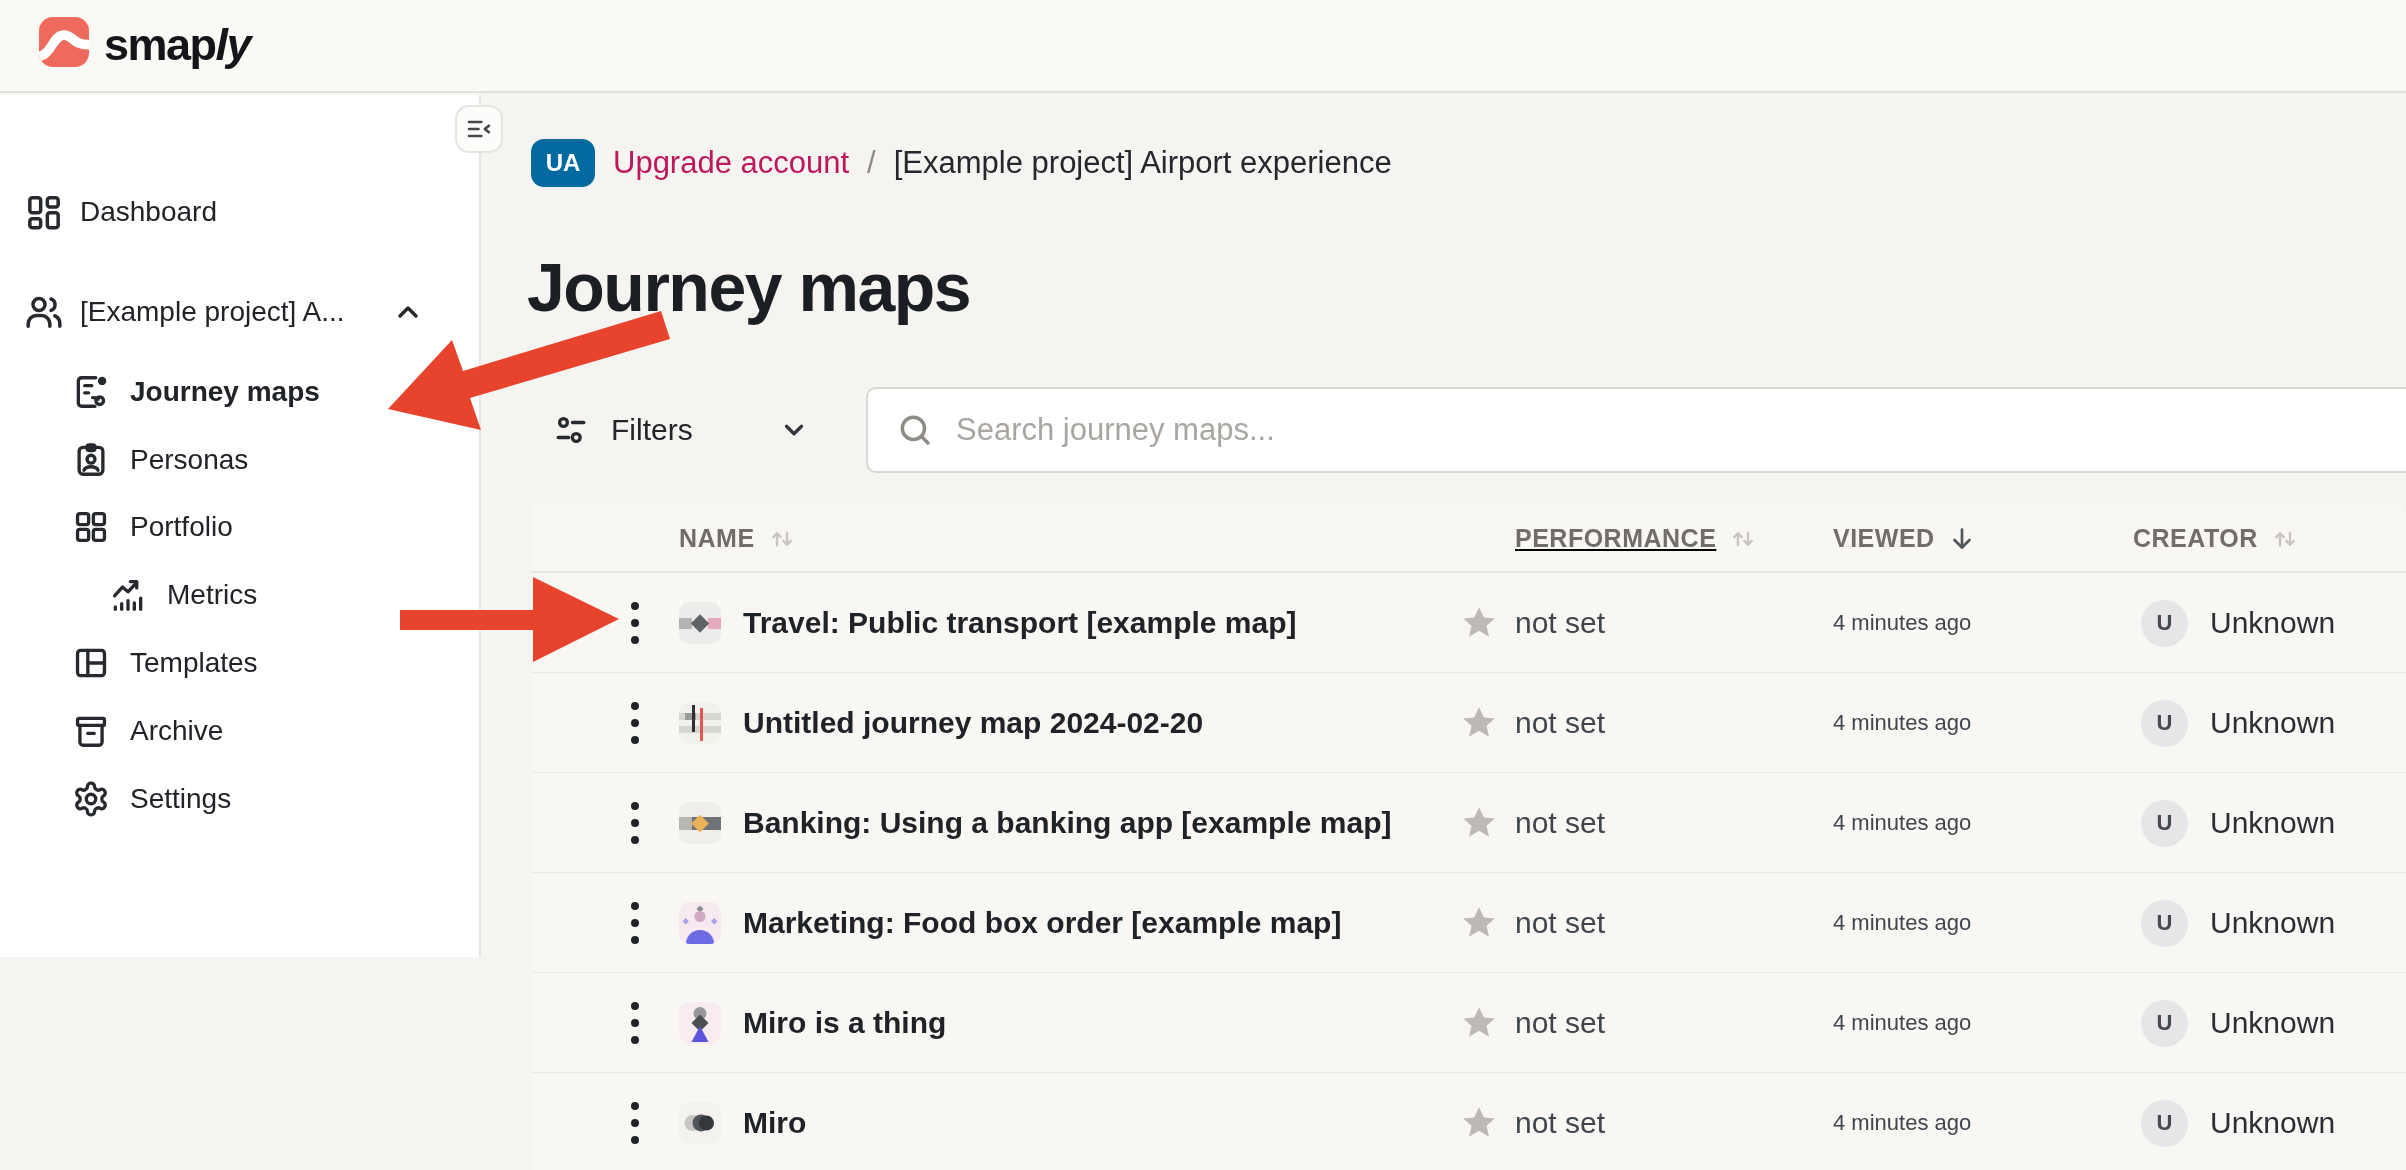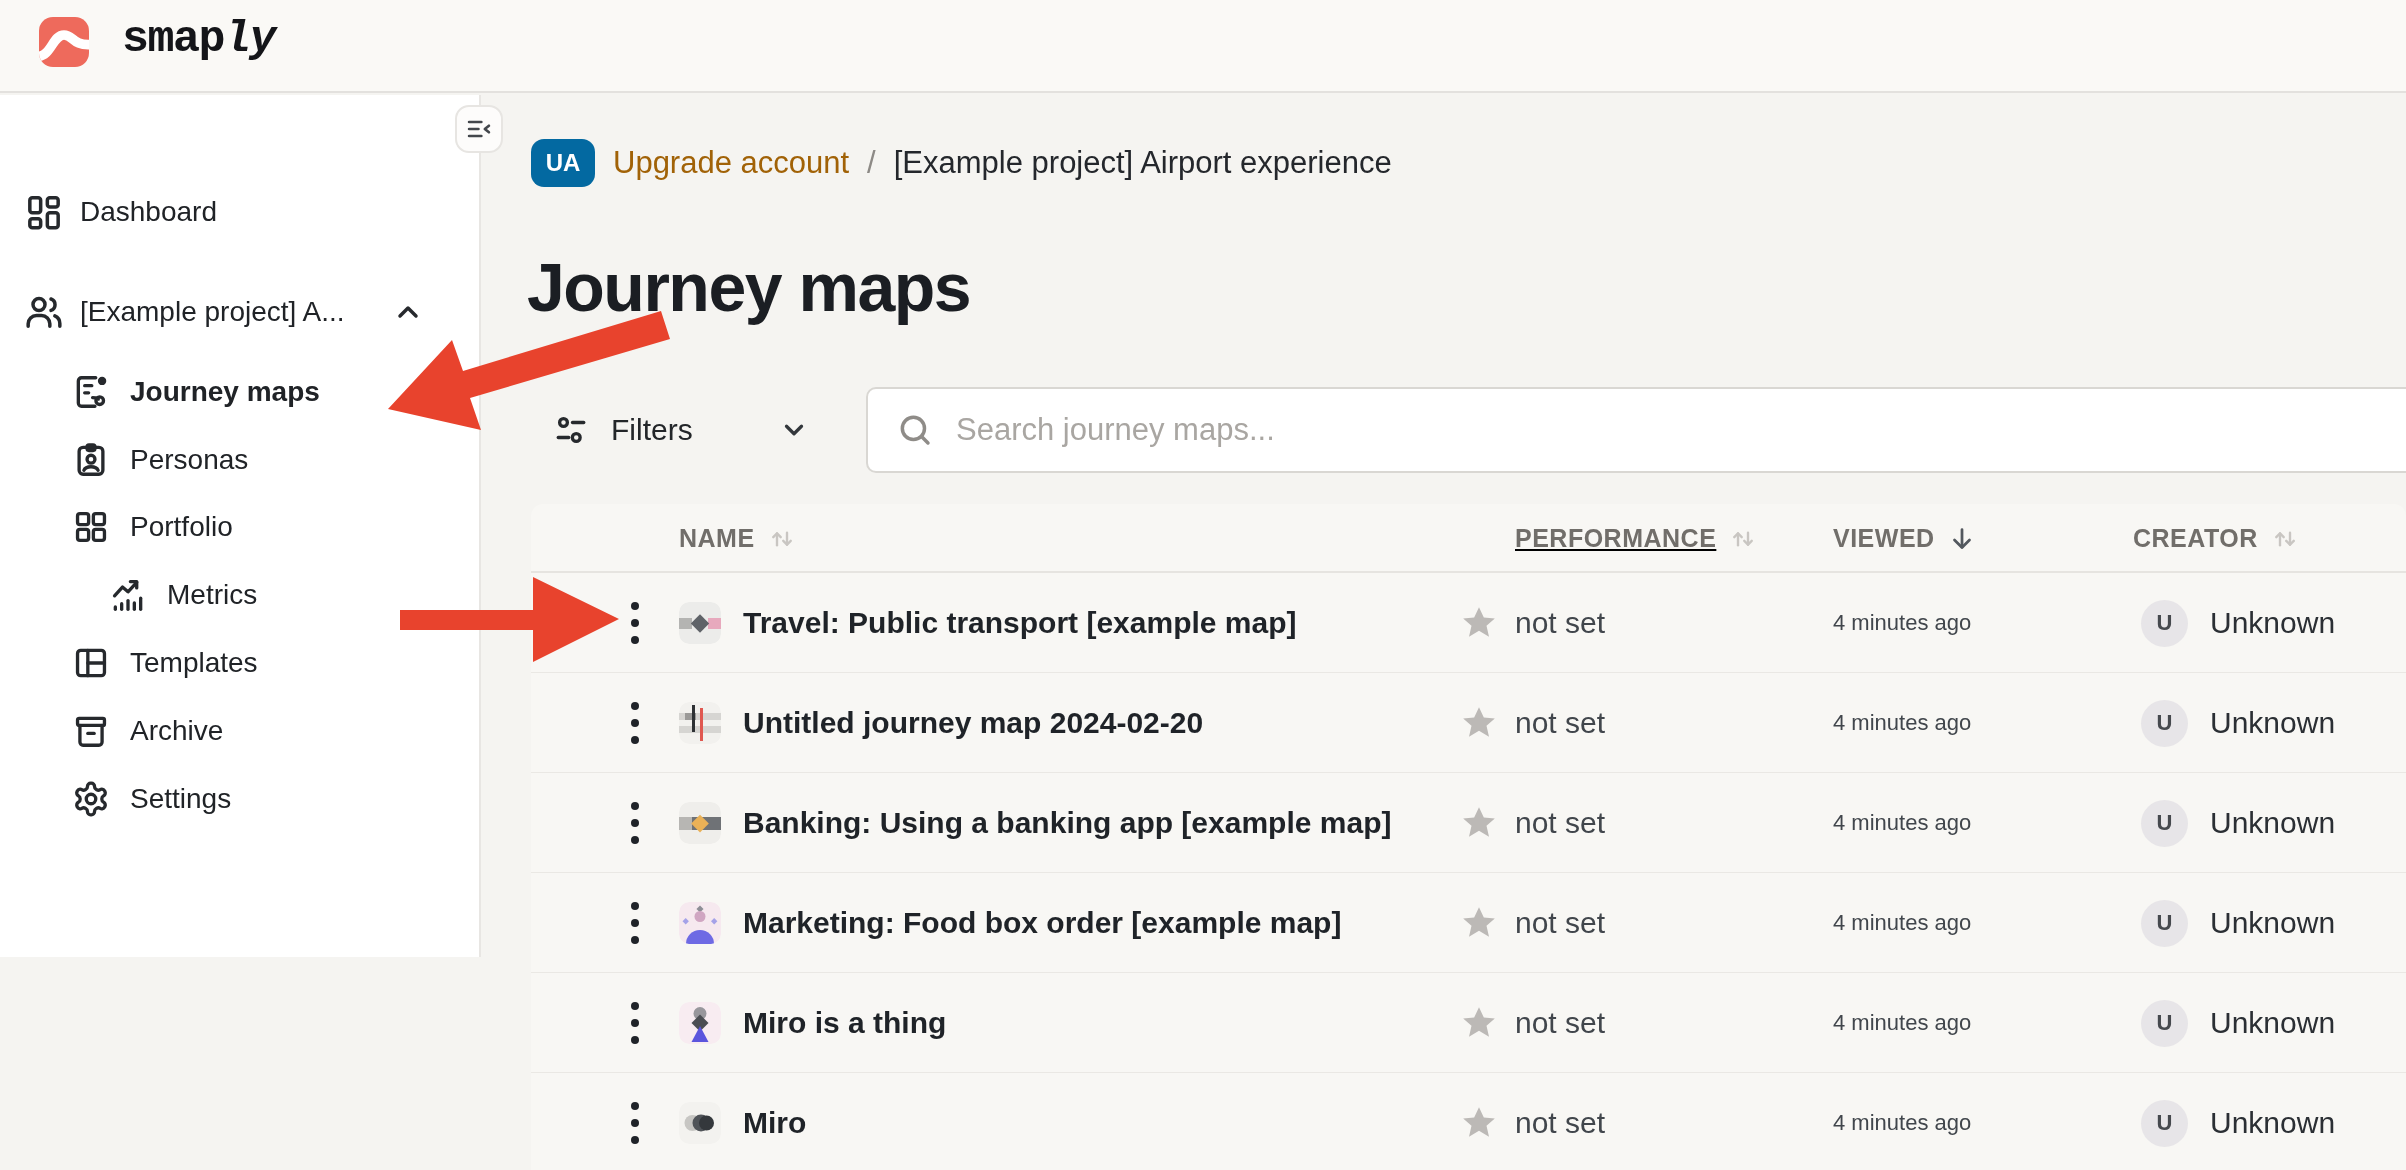--- a/index.html
+++ b/index.html
@@ -4,21 +4,21 @@
 <style>
   html,body{margin:0;padding:0;background:#e9e8e6;}
   *{box-sizing:border-box;}
   .stage{position:relative;width:2406px;height:1170px;overflow:hidden;
          background:#f5f4f1;font-family:"Liberation Sans","DejaVu Sans",sans-serif;
          -webkit-font-smoothing:antialiased;}
 
   
   .app-header{position:absolute;left:0;top:0;width:2406px;height:93px;
               background:#faf9f6;border-bottom:2px solid #e3e1de;z-index:10;}
-  .logo{position:absolute;left:39px;top:17px;display:flex;align-items:flex-start;gap:33px;cursor:pointer;font-family:Liberation Mono, monospace;}
+  .logo{position:absolute;left:39px;top:17px;display:flex;align-items:flex-end;gap:15px;cursor:pointer;}
   .logo-mark{width:50px;height:50px;border-radius:14px;background:#ee6a5c;position:relative;overflow:hidden;}
   .logo-mark svg{position:absolute;inset:0;}
   .logo-text{font-size:45px;font-weight:800;color:#141519;letter-spacing:-1.5px;line-height:1;}
   .logo-text .it{font-style:italic;}
 
   
   .sidebar{position:absolute;left:0;top:95px;width:481px;height:862px;background:#ffffff;
            border-right:2px solid #e8e6e3;z-index:5;}
   .side-item{position:absolute;left:0;height:48px;width:470px;display:flex;align-items:center;
              cursor:pointer;color:#202327;}
@@ -37,21 +37,21 @@
                 border:2px solid #e7e5e2;border-radius:14px;z-index:20;display:flex;
                 align-items:center;justify-content:center;cursor:pointer;}
   .collapse-btn svg{width:28px;height:28px;}
 
   
   .main{position:absolute;left:483px;top:95px;width:1923px;height:1075px;overflow:hidden;}
 
   .breadcrumb{position:absolute;left:48px;top:44px;height:48px;display:flex;align-items:center;gap:18px;}
   .bc-badge{width:64px;height:48px;border-radius:13px;background:#0369a1;color:#ffffff;
             display:flex;align-items:center;justify-content:center;font-size:24px;font-weight:600;cursor:pointer;}
-  .bc-account{font-size:31px;color:#a16207;cursor:pointer;}
+  .bc-account{font-size:31px;color:#be185d;cursor:pointer;}
   .bc-sep{font-size:31px;color:#8d8a86;}
   .bc-current{font-size:31px;color:#24272c;font-weight:500;cursor:pointer;}
 
   .page-title{position:absolute;left:44px;top:112px;font-size:68px;font-weight:600;color:#1b1e23;
               letter-spacing:-1.5px;line-height:1;}
 
   .filters-btn{position:absolute;left:70px;top:310px;height:50px;display:flex;align-items:center;cursor:pointer;}
   .filters-btn .f-icon{width:36px;height:36px;}
   .filters-btn .f-label{font-size:30px;font-weight:500;color:#232629;margin-left:22px;}
   .filters-btn .f-chevron{width:30px;height:30px;margin-left:86px;}

